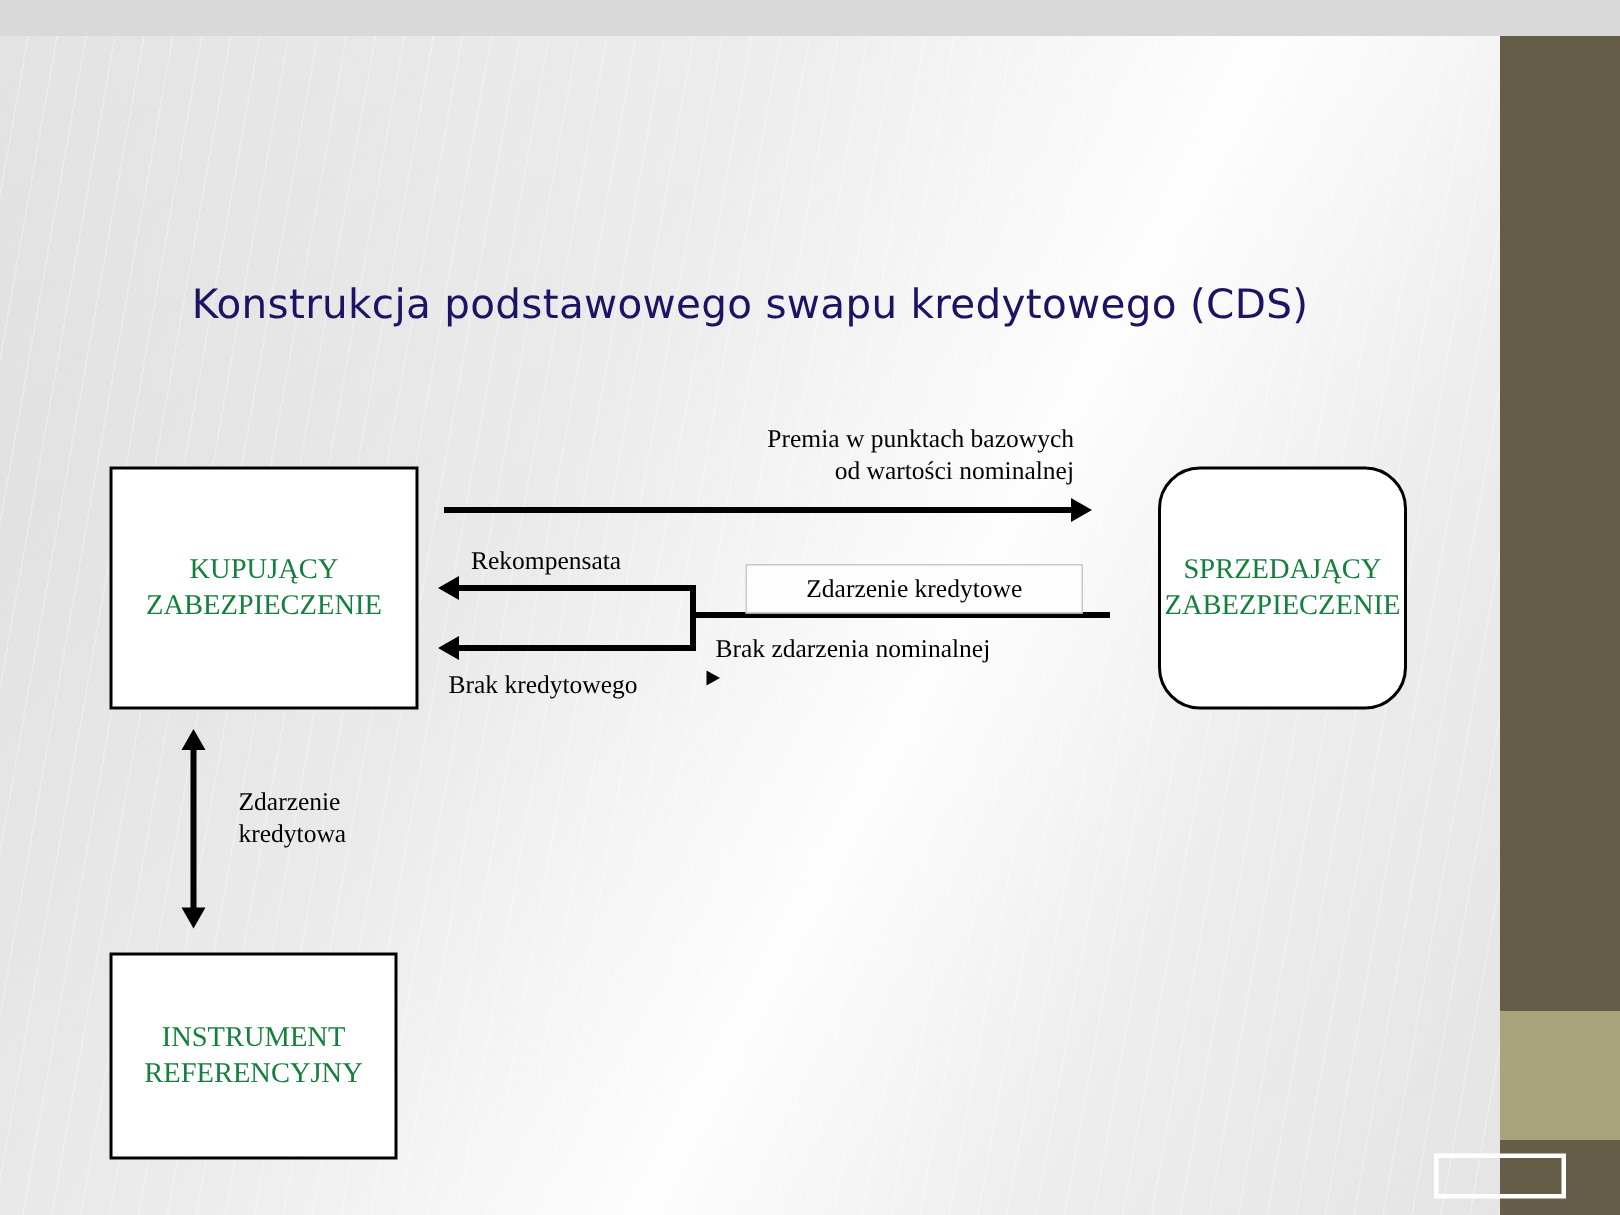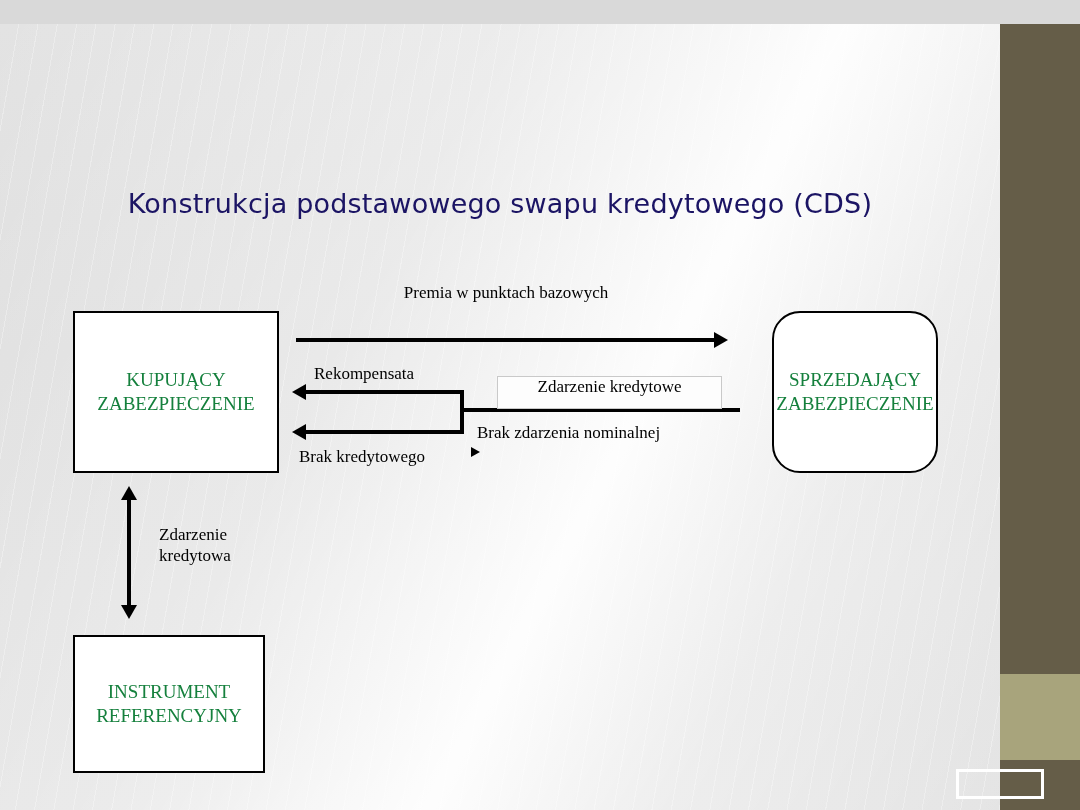--- a/index.html
+++ b/index.html
@@ -170,37 +170,37 @@
   
   .lbl {
     position: absolute;
     color: #000;
     font-size: 17px;
     line-height: 1.24;
     white-space: nowrap;
   }
   #lbl-premium {
     left: 296px; top: 258px; width: 420px;
-    text-align: center; white-space: normal;
+    text-align: right; white-space: normal;
   }
   #lbl-compensation { left: 314px; top: 339px; }
   #lbl-no-compensation { left: 299px; top: 422px; }
   #lbl-no-credit-event { left: 477px; top: 398px; }
   #lbl-exposure { left: 159px; top: 500px; white-space: normal; width: 120px; }
 
   
   #credit-event-box {
     position: absolute;
     left: 497px; top: 352px;
     width: 225px; height: 33px;
     background: #fdfdfd;
     border: 1px solid #c9c9c9;
     box-sizing: border-box;
     display: flex;
-    align-items: flex-start;
+    align-items: center;
     justify-content: center;
     font-size: 17px;
     color: #000;
   }
 
   
   #bullet-triangle {
     position: absolute;
     left: 471px; top: 423px;
     width: 0; height: 0;
@@ -238,20 +238,21 @@
 
   <div class="entity-box" id="box-reference">
     <div>
       <div>INSTRUMENT</div>
       <div>REFERENCYJNY</div>
     </div>
   </div>
 
   <div class="lbl" id="lbl-premium">
     <div>Premia w punktach bazowych</div>
+    <div>od wartości nominalnej</div>
   </div>
   <div class="hline" id="premium-line"></div>
   <div class="arrowhead-right" id="premium-head"></div>
 
   <div class="lbl" id="lbl-compensation">Rekompensata</div>
   <div class="hline" id="comp-line"></div>
   <div class="arrowhead-left" id="comp-head"></div>
 
   <div class="hline" id="nocomp-line"></div>
   <div class="arrowhead-left" id="nocomp-head"></div>

